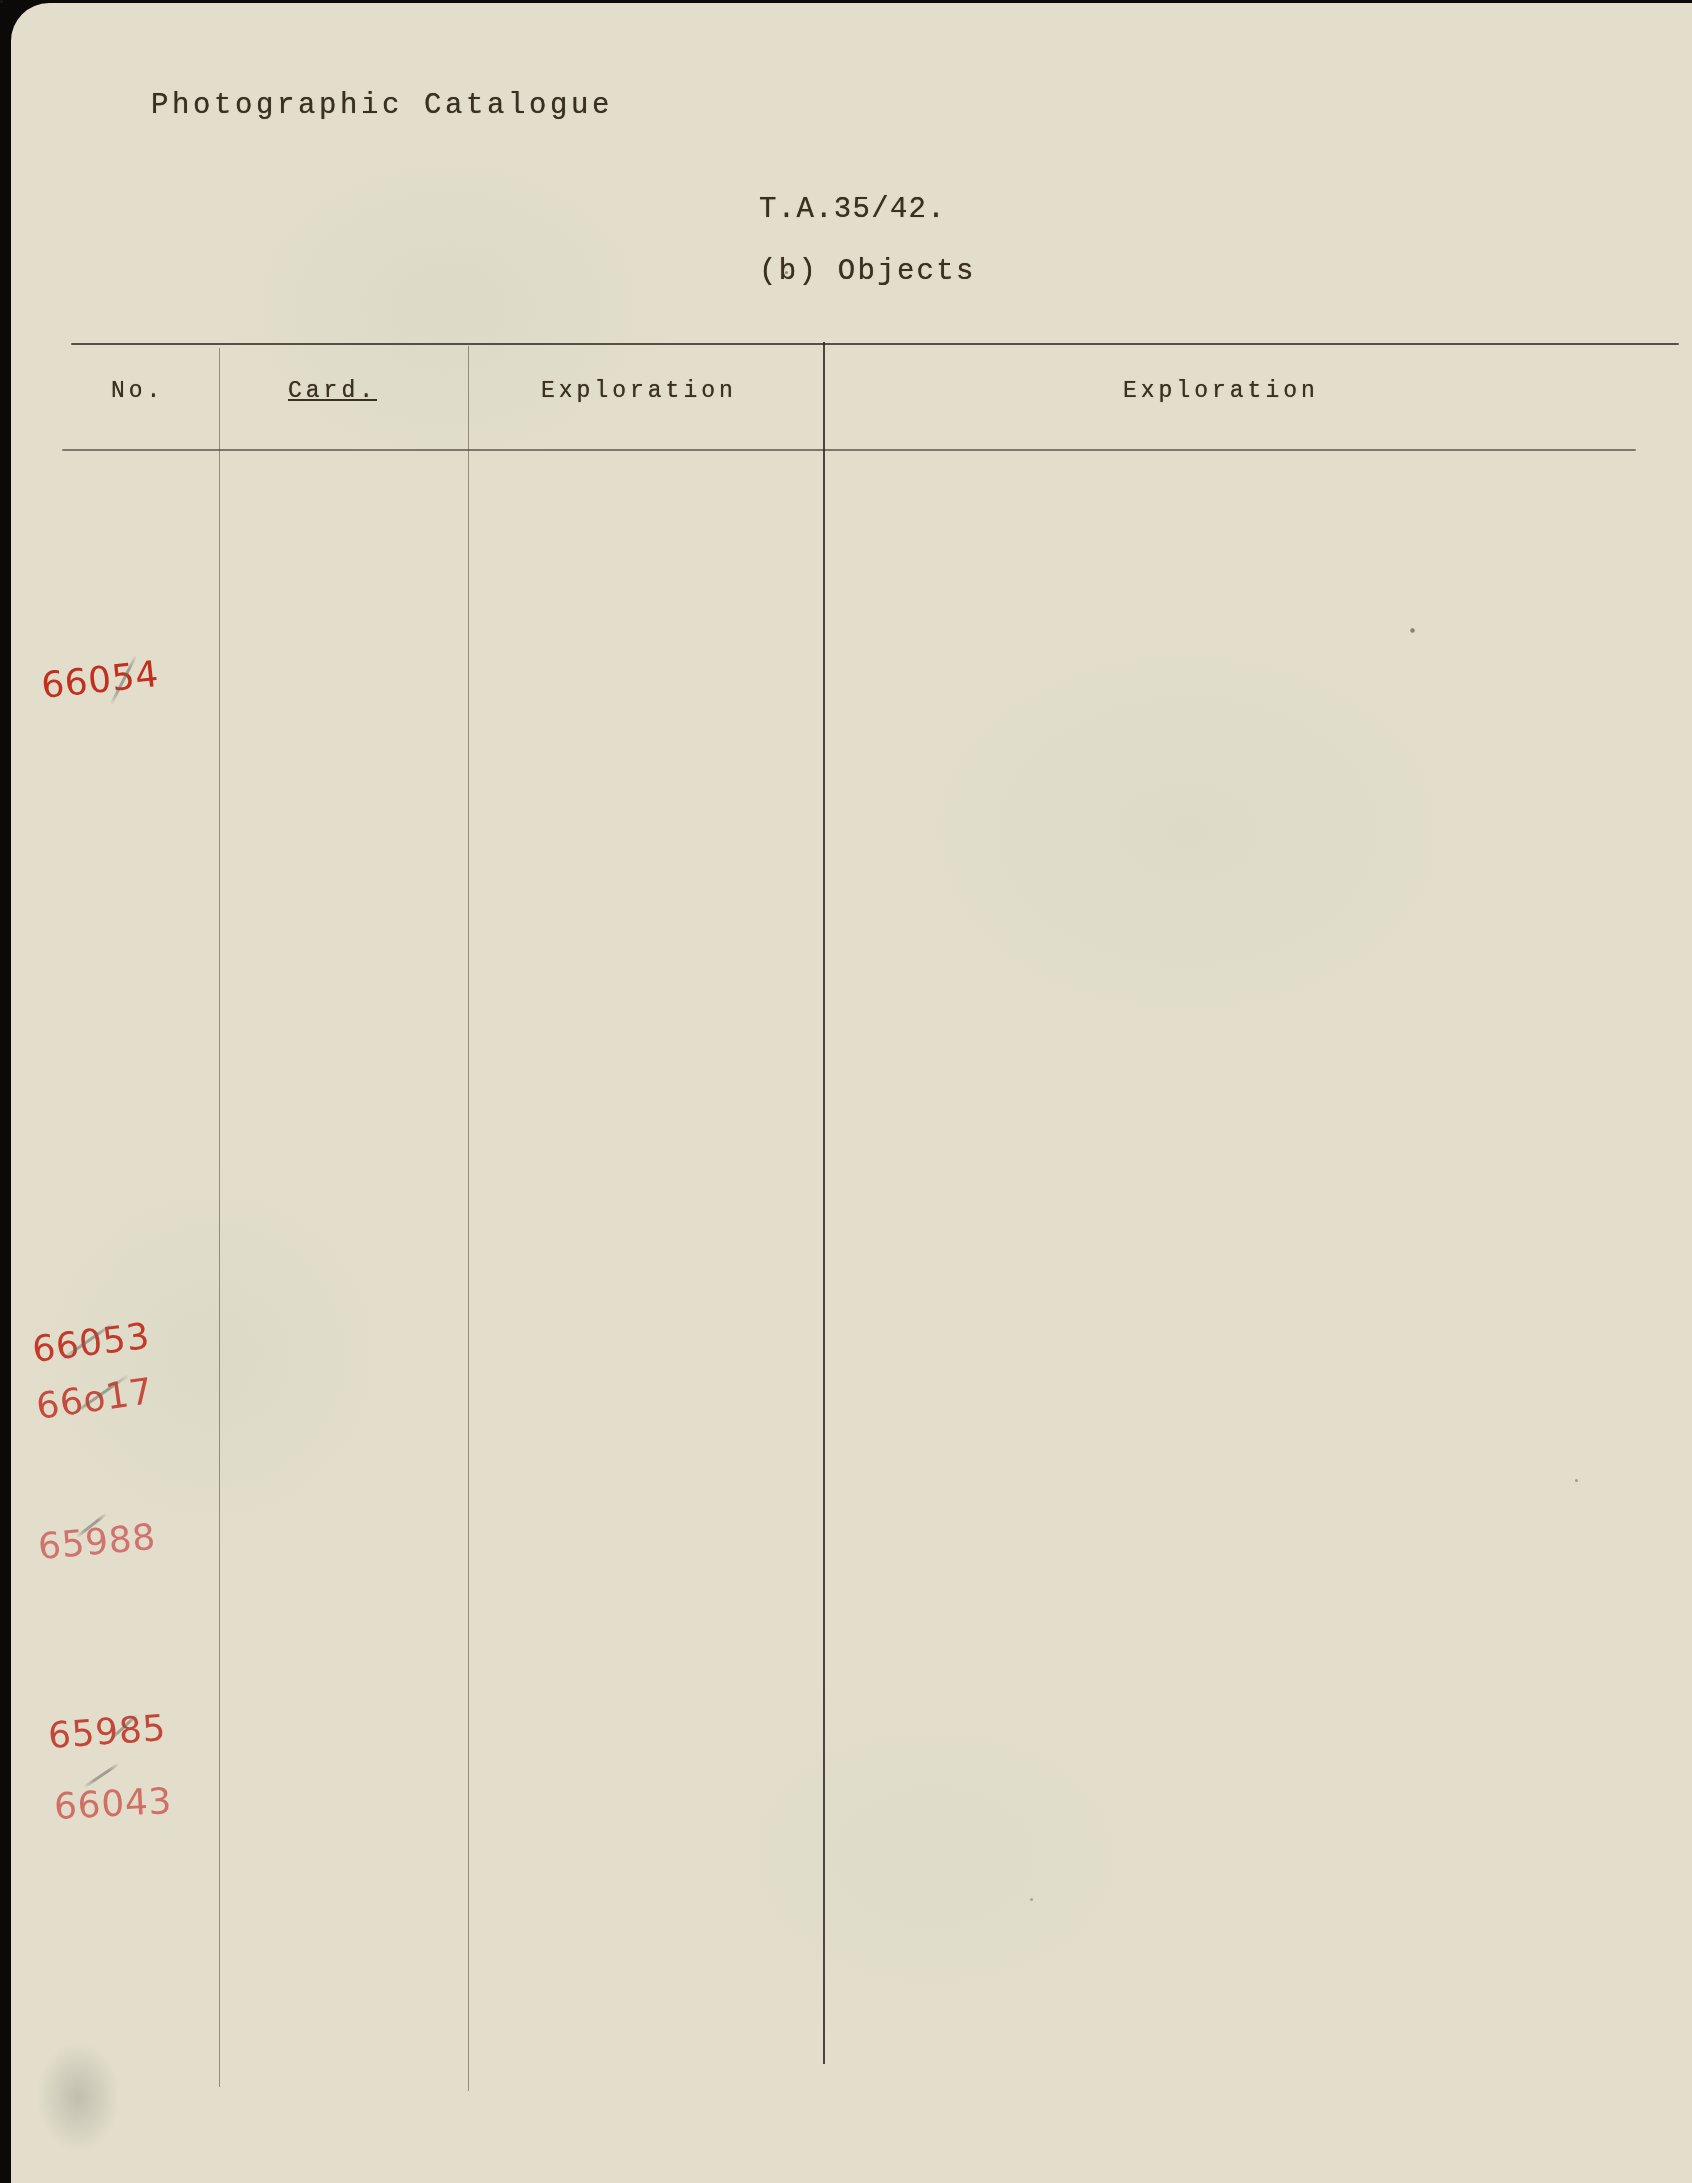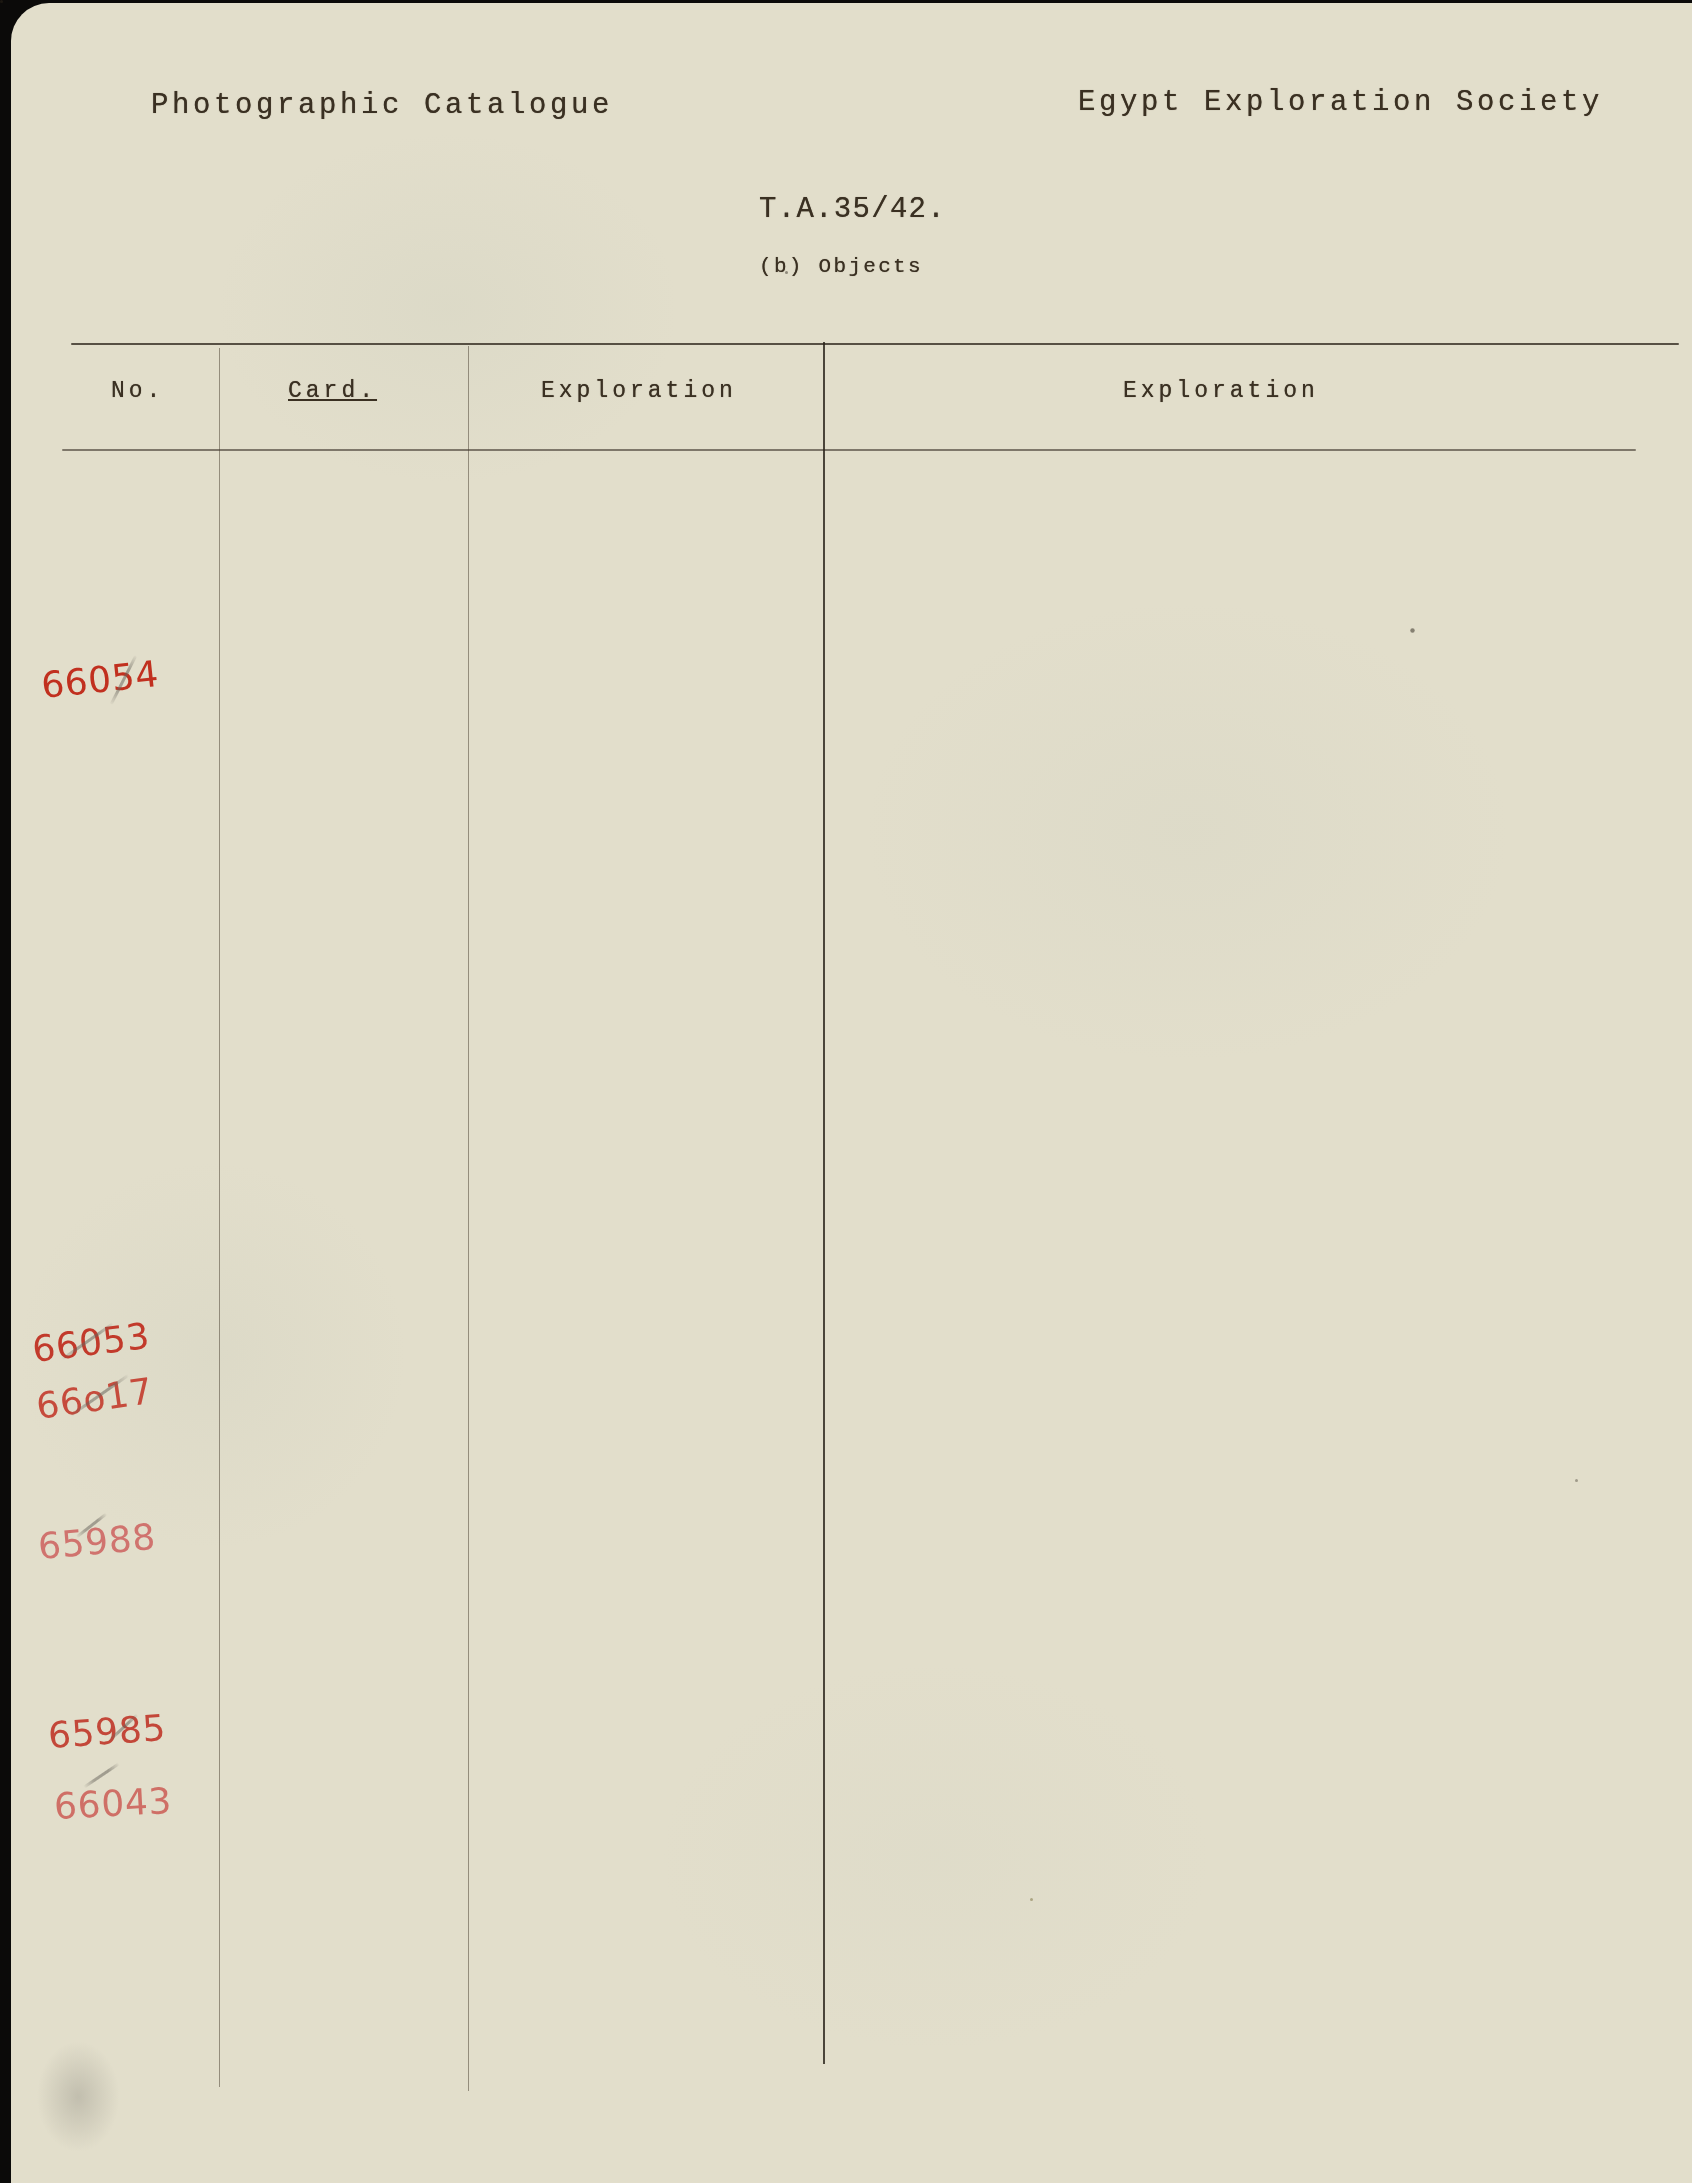--- a/index.html
+++ b/index.html
@@ -14,21 +14,21 @@
            radial-gradient(ellipse 396px 278px at 55% 85%, rgba(196,200,186,0.10), transparent 70%),
            #e2decb;
          border-top-left-radius:38px;}
   
   .typed{color:#3a3022;text-shadow:0 0 0.7px rgba(54,44,30,0.8);}
   
   .hdr{position:absolute;font-size:29px;letter-spacing:3.6px;white-space:pre;}
   .hdr-left{left:151px;top:89px;}
   .hdr-right{left:1078px;top:86px;}
   .title{position:absolute;left:759px;top:193px;font-size:29px;letter-spacing:1.3px;white-space:pre;}
-  .subtitle{position:absolute;left:759px;top:255px;font-size:21px;letter-spacing:2.3px;white-space:pre;}
+  .subtitle{position:absolute;left:759px;top:255px;font-size:29px;letter-spacing:2.3px;white-space:pre;}
   
   .rule-h{position:absolute;background:rgba(48,40,30,0.78);border-radius:1.3px;}
   .rule-h1{left:71px;top:343px;width:1608px;height:2px;}
   .rule-h2{left:62px;top:449px;width:1574px;height:1.7px;opacity:0.72;}
   .rule-v{position:absolute;width:1.3px;background:rgba(70,60,46,0.5);}
   .rule-v1{left:219px;top:348px;height:1739px;}
   .rule-v2{left:468px;top:346px;height:1745px;}
   .rule-v3{left:823px;top:342px;height:1722px;width:1.9px;background:rgba(42,35,26,0.82);}
   .colhdr{position:absolute;top:378px;font-size:23px;letter-spacing:4px;white-space:pre;}
   .ch-no{left:111px;} .ch-card{left:288px;text-decoration:underline;} .ch-prov{left:541px;} .ch-desc{left:1123px;}
@@ -43,21 +43,20 @@
                     1575px 1479px 0 0 rgba(60,52,40,0.4), 1030px 1898px 0 0 rgba(120,110,60,0.5);}
 </style>
 </head>
 <body>
 
 <div class="scan">
   <div class="paper"></div>
   <div class="speck"></div>
 
   <div class="hdr hdr-left typed">Photographic Catalogue</div>
-  <div class="hdr hdr-right typed">Egypt Exploration Society</div>
   <div class="title typed">T.A.35/42.</div>
   <div class="subtitle typed">(b) Objects</div>
 
   <div class="rule-h rule-h1"></div>
   <div class="rule-h rule-h2"></div>
   <div class="rule-v rule-v1"></div>
   <div class="rule-v rule-v2"></div>
   <div class="rule-v rule-v3"></div>
 
   <div class="colhdr ch-no typed">No.</div>

